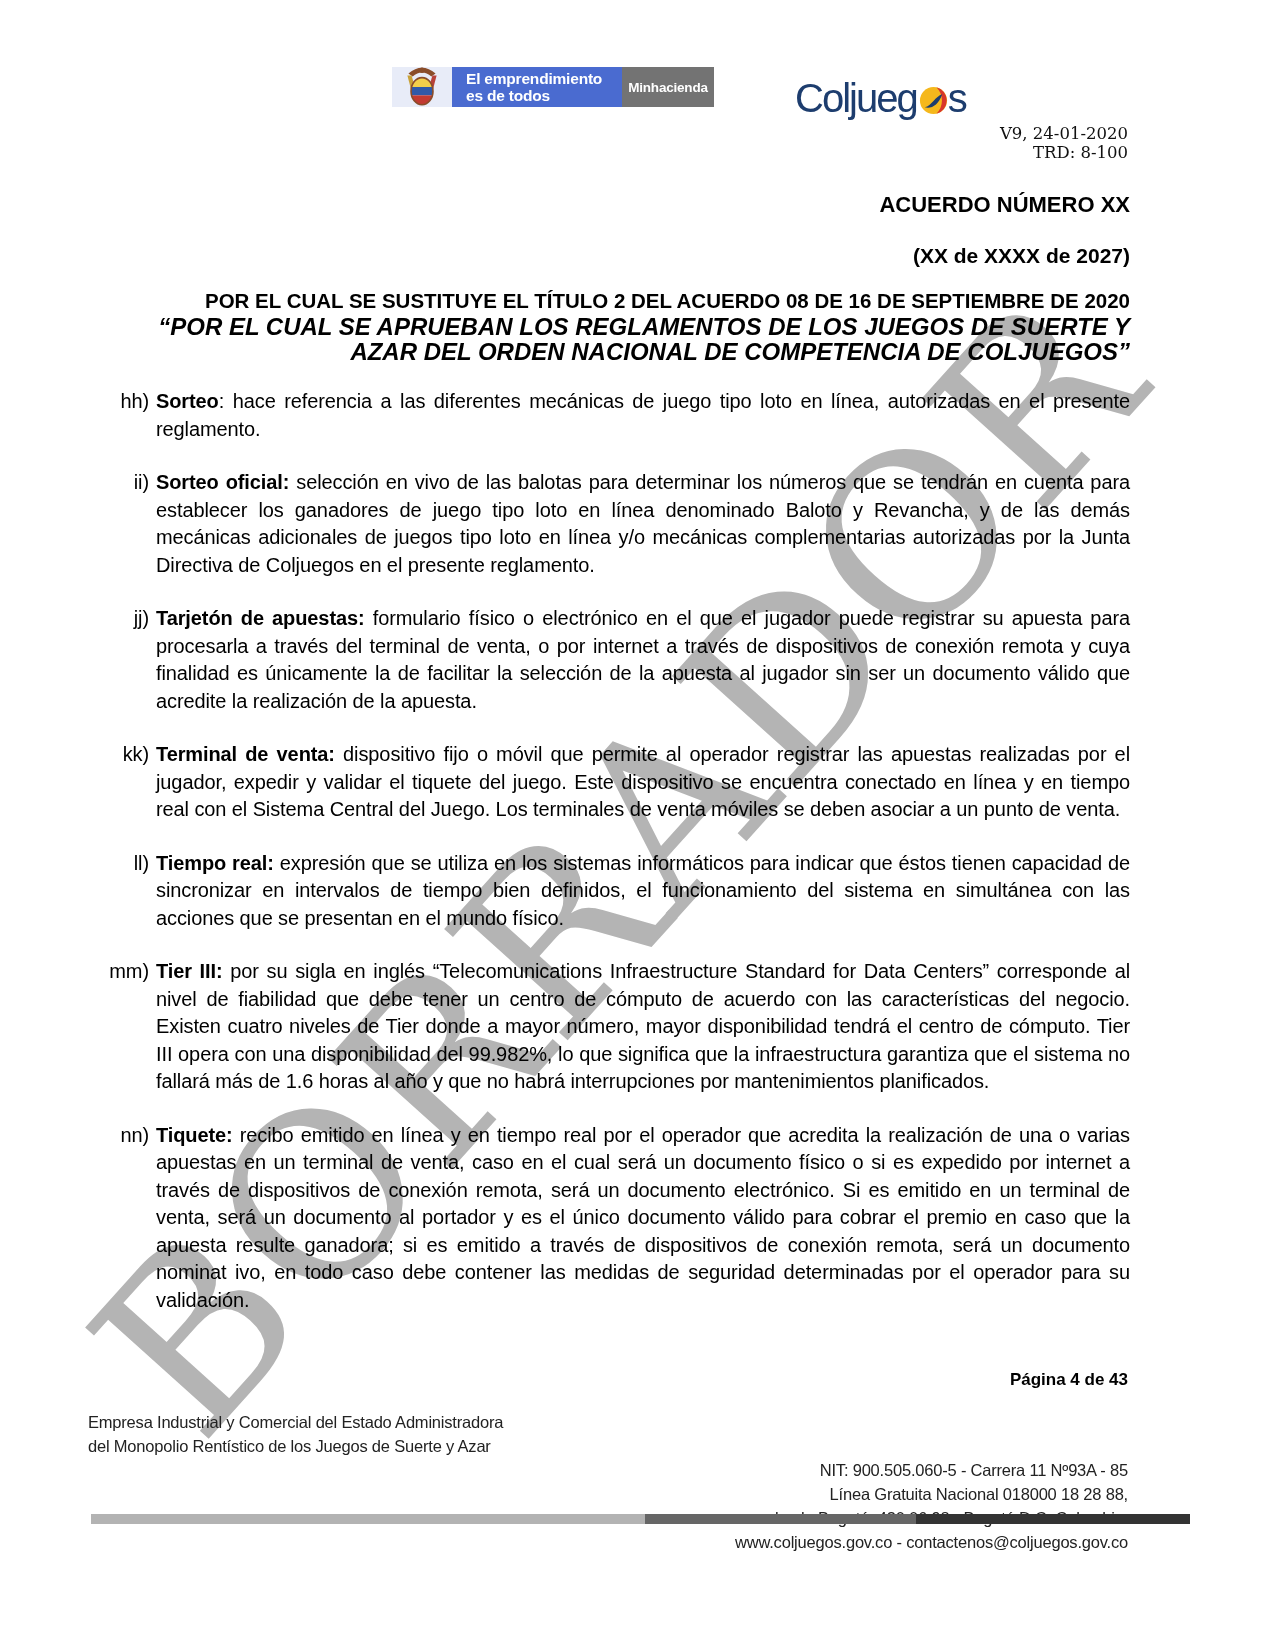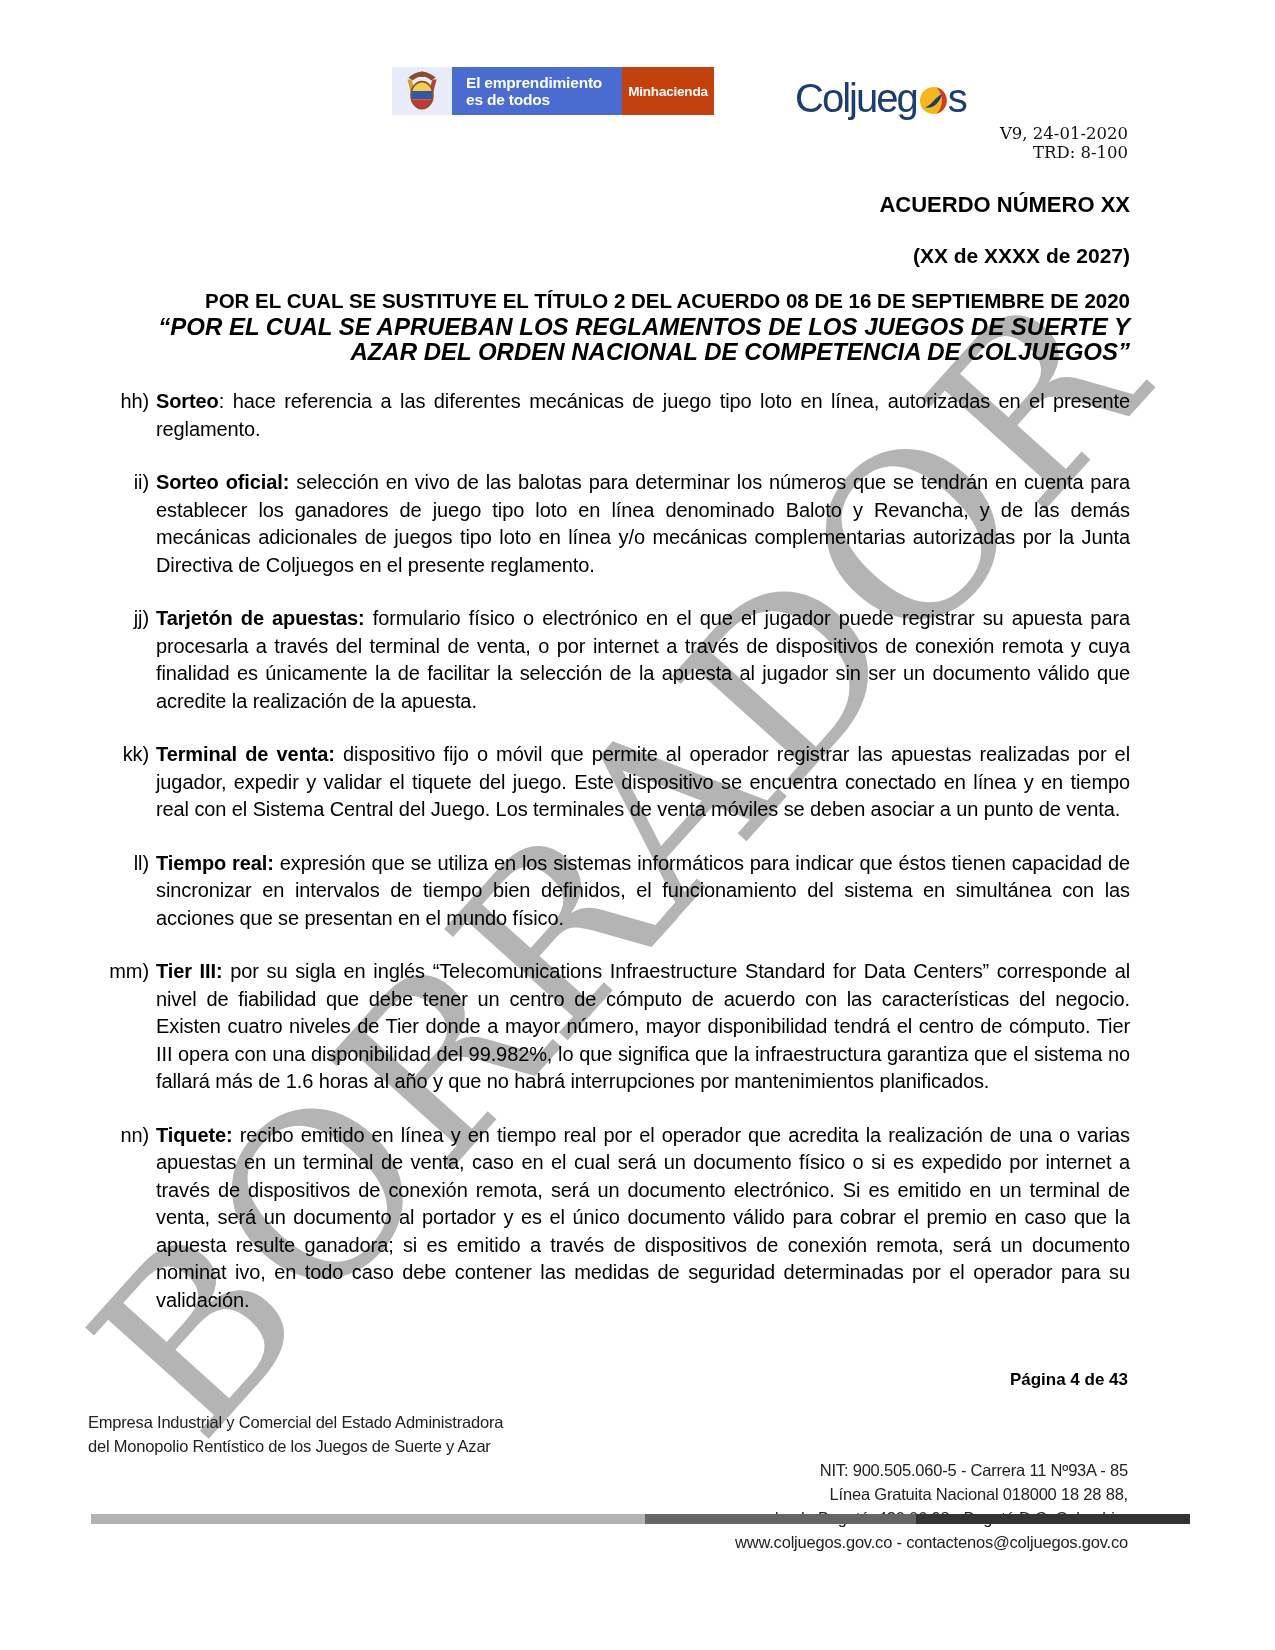--- a/index.html
+++ b/index.html
@@ -5,26 +5,26 @@
   html,body{margin:0;padding:0;background:#ffffff;}
   .page{position:relative;width:1275px;height:1650px;background:#ffffff;overflow:hidden;
         font-family:"Liberation Sans",sans-serif;color:#000;}
   
   .watermark{position:absolute;left:618px;top:866px;z-index:0;
              transform:translate(-50%,-50%) rotate(-48deg);
              font-family:"DejaVu Serif",serif;font-size:228px;font-weight:normal;
              color:#9f9f9f;opacity:.78;white-space:nowrap;letter-spacing:2px;}
   .content{position:relative;z-index:1;}
   
-  .gov-logo{position:absolute;left:392px;top:67px;height:48px;display:flex;}
+  .gov-logo{position:absolute;left:392px;top:67px;height:40px;display:flex;}
   .crest-box{width:60px;background:#e8ecf8;display:flex;align-items:center;justify-content:center;}
   .motto-box{width:170px;background:#4a6bd0;color:#fff;display:flex;flex-direction:column;
              justify-content:center;padding-left:14px;box-sizing:border-box;
              font-weight:bold;font-size:15.5px;line-height:17px;letter-spacing:-.2px;}
-  .ministry-box{width:92px;background:#c2410c;color:#fff;display:flex;align-items:center;
+  .ministry-box{width:92px;background:#737373;color:#fff;display:flex;align-items:center;
                 justify-content:center;font-size:13.5px;font-weight:bold;letter-spacing:-.2px;}
   .coljuegos-logo{position:absolute;left:795px;top:76px;display:flex;align-items:center;
                   font-weight:normal;font-size:40px;letter-spacing:-2px;color:#1d3d6e;}
   .coljuegos-logo .o-glyph{width:31px;height:31px;margin:4px -1px 0 1px;}
   .doc-meta{position:absolute;right:147px;top:124px;text-align:right;
             font-family:"DejaVu Serif",serif;font-size:16.5px;line-height:19px;color:#111;}
   
   .title-block{position:absolute;left:112px;right:145px;text-align:right;}
   .t-main{top:192px;font-size:22px;font-weight:bold;}
   .t-sub{top:244px;font-size:21px;font-weight:bold;}

